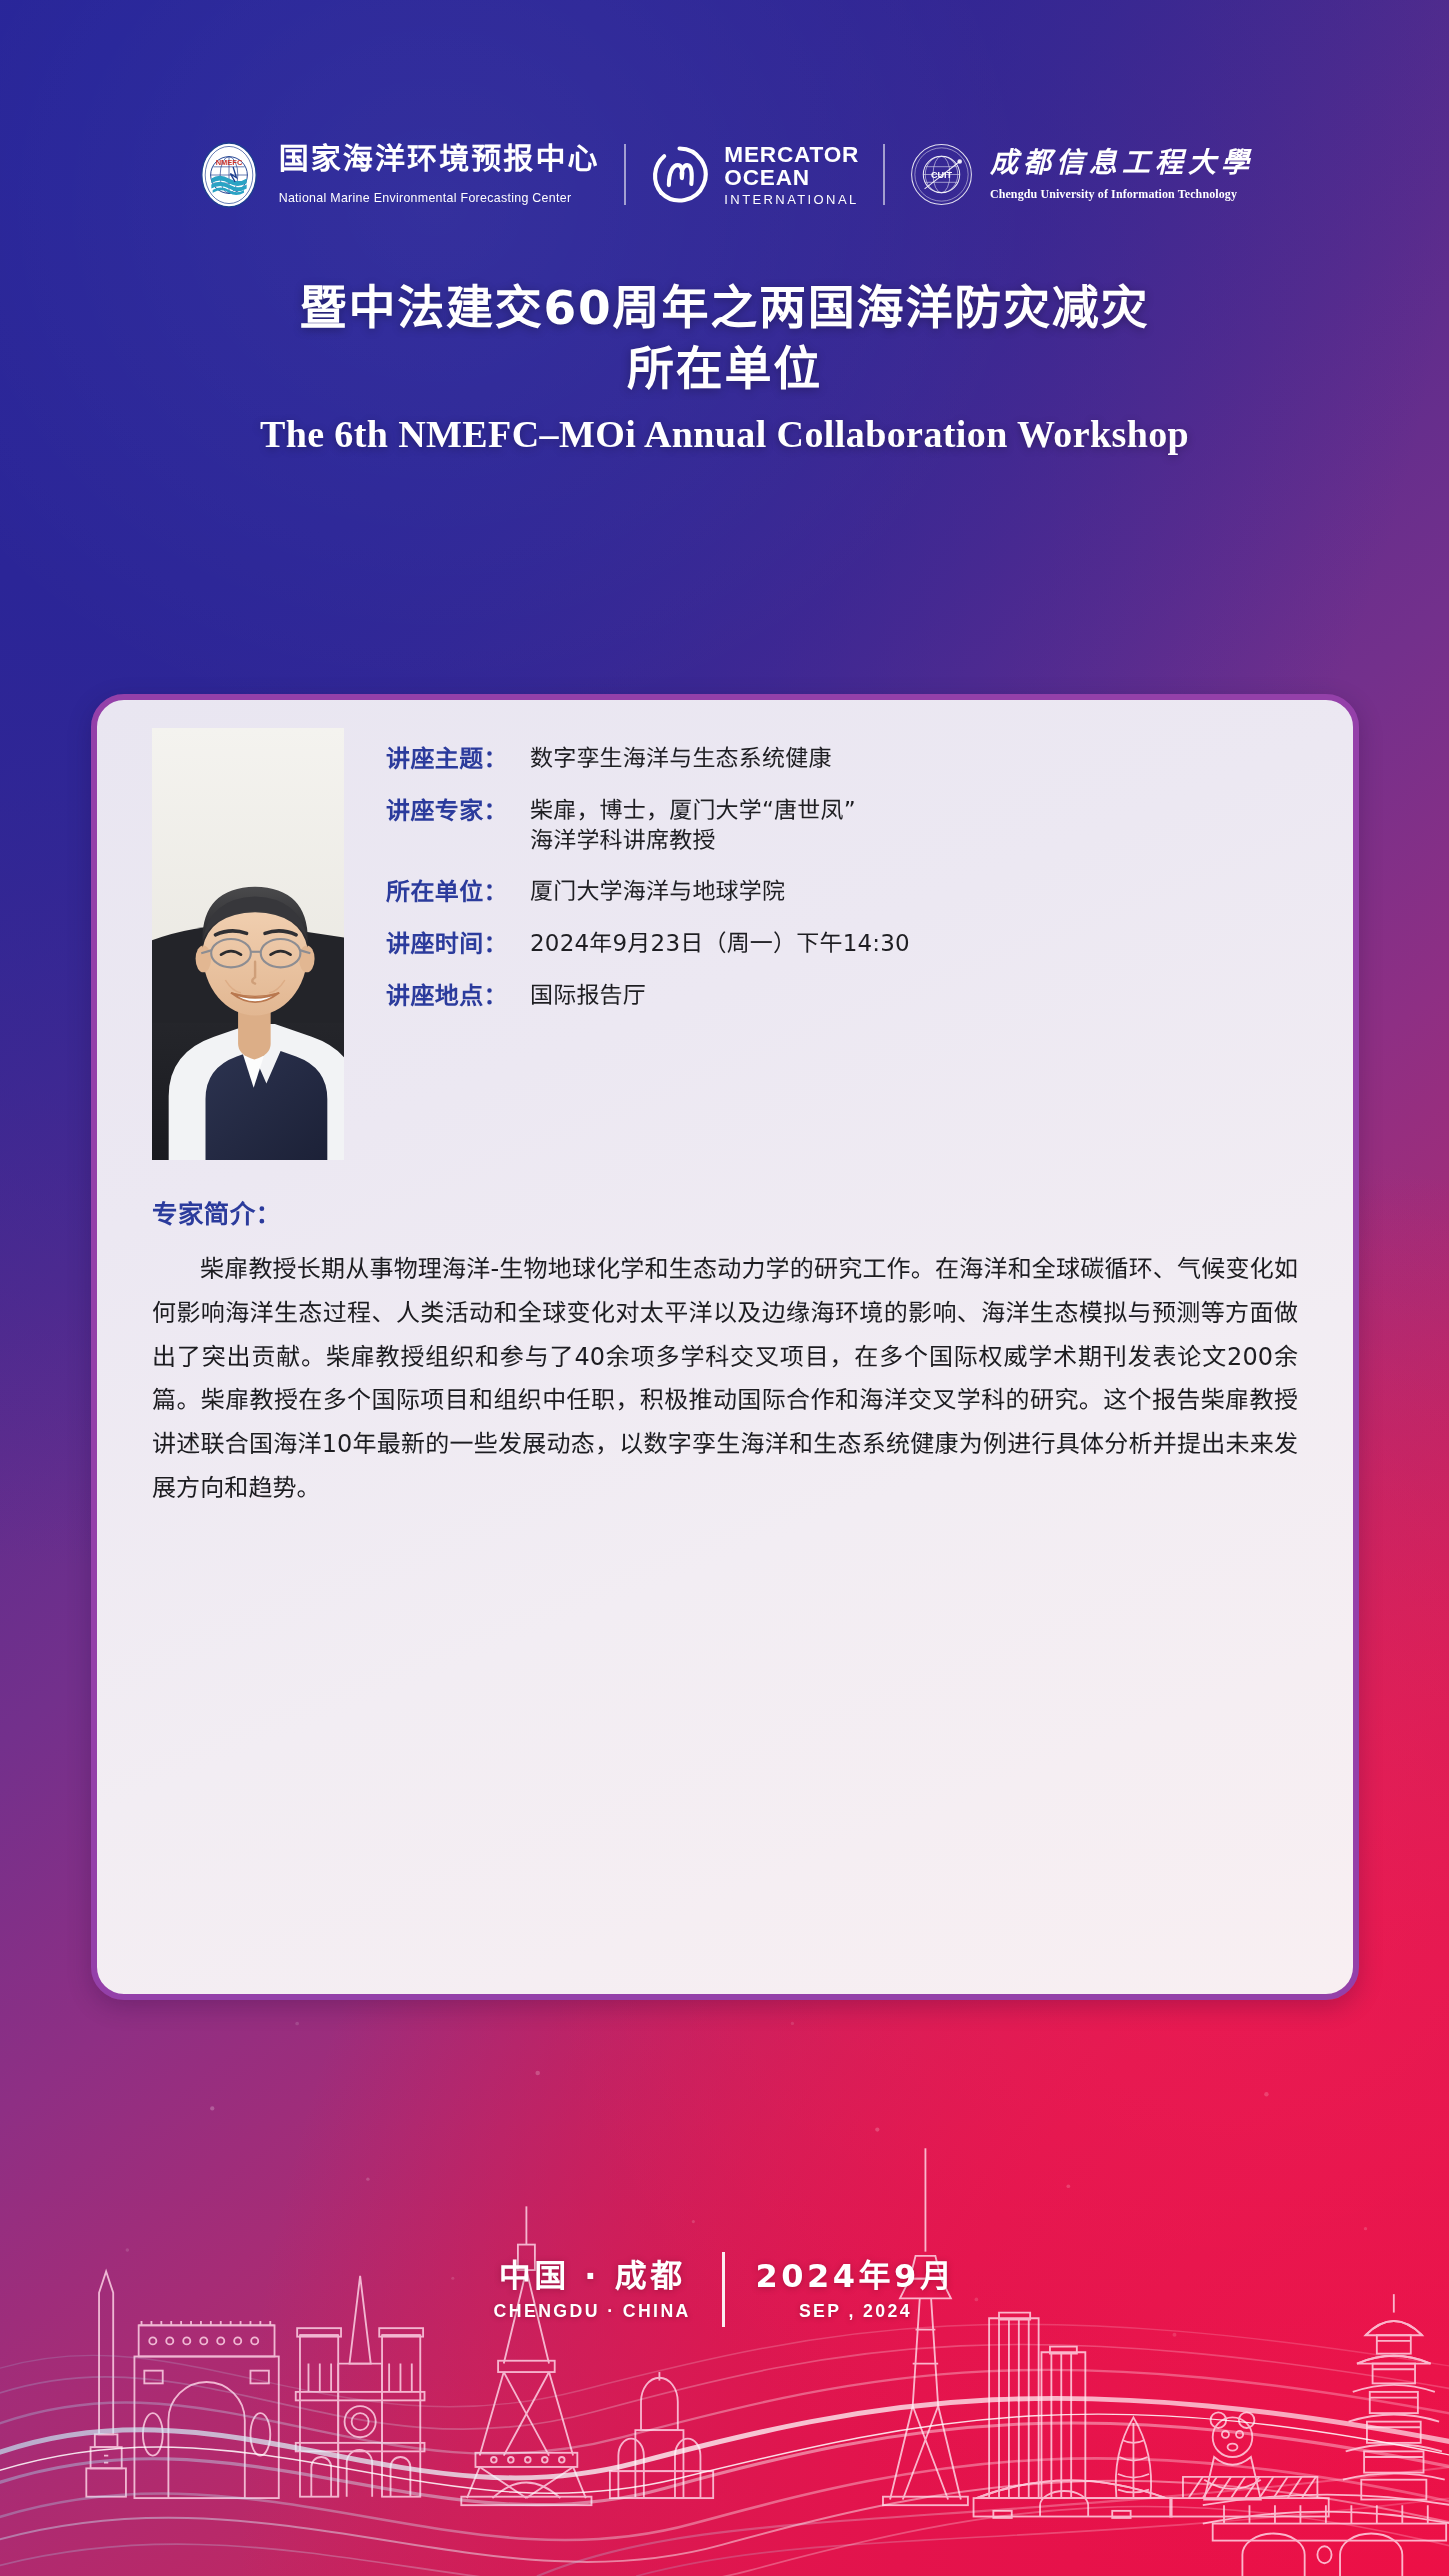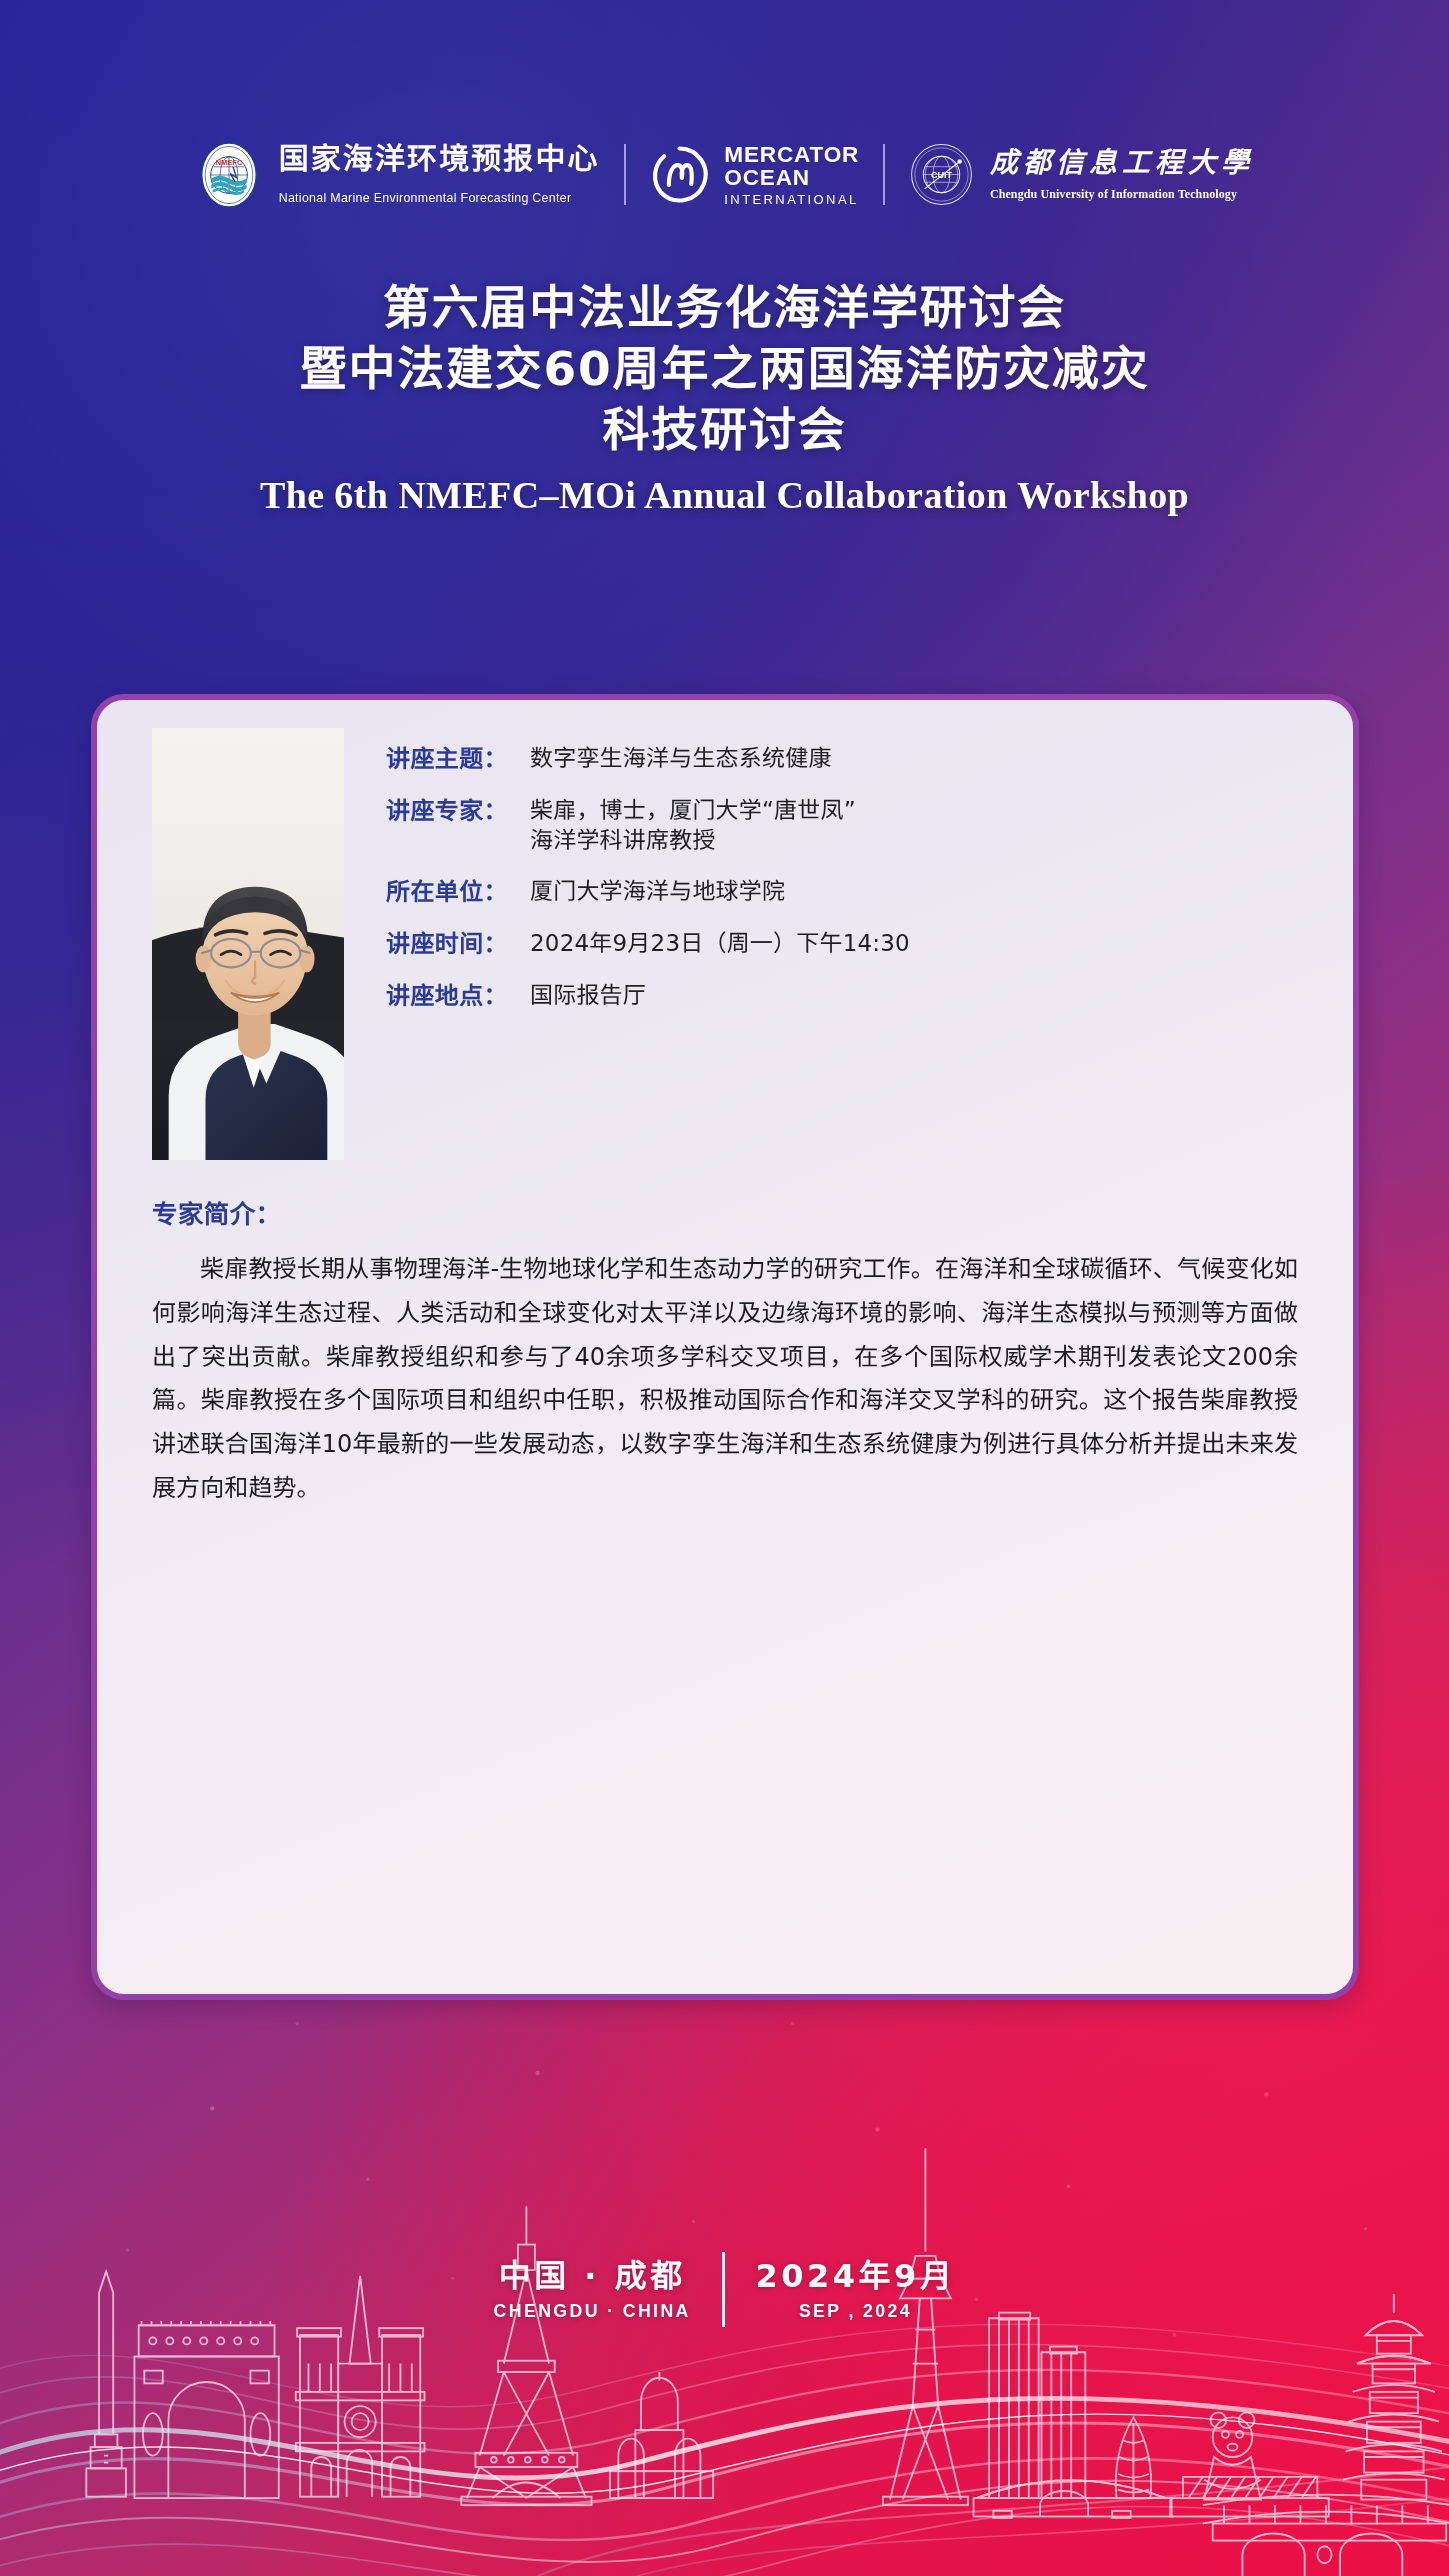--- a/index.html
+++ b/index.html
@@ -419,23 +419,22 @@
     <div class="cuit-txt">
       <div class="cuit-cn">成都信息工程大學</div>
       <div class="cuit-en">Chengdu University of Information Technology</div>
     </div>
   </div>
 
 </div>
 
 <div class="titles">
   <div class="title-cn">
-    <div>第六届中法业务化海洋学研讨会</div>
     <div>暨中法建交60周年之两国海洋防灾减灾</div>
-    <div>科技研讨会</div>
+    <div>所在单位</div>
   </div>
   <div class="title-en">The 6th NMEFC–MOi Annual Collaboration Workshop</div>
 </div>
 
 <div class="card">
 
   <div class="card-top">
 
     <div class="portrait">
       <svg viewBox="0 0 272 610" preserveAspectRatio="xMidYMid slice">

